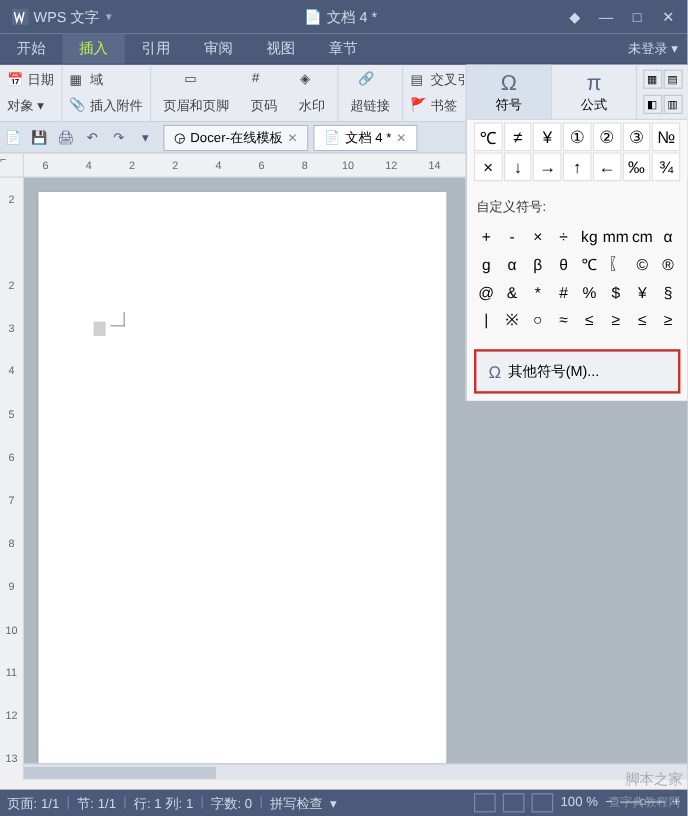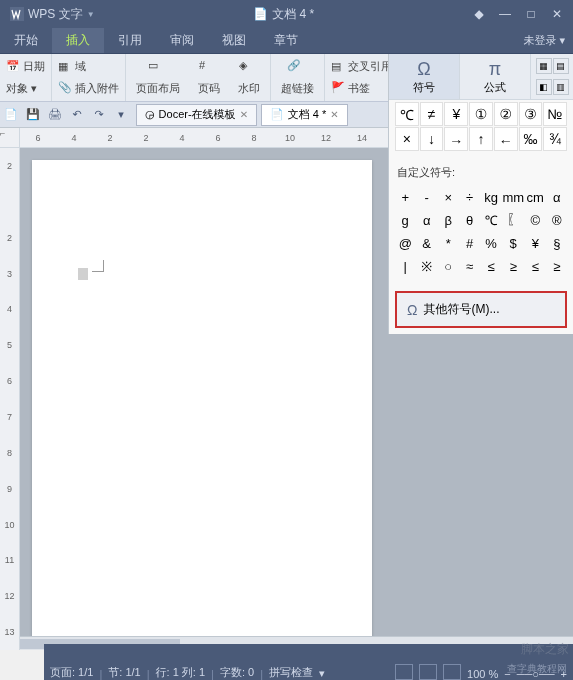--- a/index.html
+++ b/index.html
@@ -63,21 +63,21 @@
 .ruler-v { width: 20px; background: #eef0f4; border-right: 1px solid #d0d8e0; display: flex; flex-direction: column; font-size: 9px; color: #666; }
 .ruler-v span { height: 36px; display: flex; align-items: center; justify-content: center; }
 .page-viewport { flex: 1; overflow: hidden; position: relative; padding: 12px 0 0 12px; }
 .page { width: 340px; height: 480px; background: #fff; box-shadow: 0 1px 3px rgba(0,0,0,0.2); position: relative; }
 .page-mark { position: absolute; left: 60px; top: 100px; width: 12px; height: 12px; border-top: 1px solid #999; border-left: 1px solid #999; transform: rotate(180deg); }
 .page-icon { position: absolute; left: 46px; top: 108px; width: 10px; height: 12px; background: #d0d0d0; }
 .scrollbar-h { position: absolute; bottom: 0; left: 20px; right: 0; height: 14px; background: #e0e4ea; border-top: 1px solid #c0c8d0; }
 .scrollbar-h .thumb { position: absolute; left: 0; top: 2px; width: 160px; height: 10px; background: #c0c8d4; }
 
 
-.statusbar { position: absolute; bottom: 0; left: 0; right: 0; height: 36px; background: #4a5a78; color: #d0d8e8; font-size: 11px; display: flex; align-items: flex-end; padding: 0 6px; gap: 6px; margin-left: 44px; }
+.statusbar { position: absolute; bottom: 0; left: 0; right: 0; height: 22px; background: #4a5a78; color: #d0d8e8; font-size: 11px; display: flex; align-items: center; padding: 0 6px; gap: 6px; }
 .statusbar .sep { color: #7a8aa8; }
 .statusbar .spacer { flex: 1; }
 .statusbar .view-btn { width: 18px; height: 16px; border: 1px solid #7a8aa8; }
 .watermark { position: absolute; right: 4px; bottom: 22px; font-size: 12px; color: rgba(120,130,150,0.6); pointer-events: none; }
 .watermark2 { position: absolute; right: 6px; bottom: 4px; font-size: 10px; color: rgba(200,210,230,0.5); pointer-events: none; z-index: 20; text-align: center; }
 </style>
 </head>
 <body>
 
 <div class="titlebar">
@@ -126,21 +126,21 @@
         <span>域</span>
       </div>
     <div class="ribbon-btn">
         <span class="icon">📎</span>
         <span>插入附件</span>
       </div>
   </div>
   <div class="ribbon-group h">
     <div class="ribbon-btn-big">
         <span class="icon">▭</span>
-        <span>页面布局</span>
+        <span>页眉和页脚</span>
       </div>
     <div class="ribbon-btn-big">
         <span class="icon">#</span>
         <span>页码</span>
       </div>
     <div class="ribbon-btn-big">
         <span class="icon">◈</span>
         <span>水印</span>
       </div>
   </div>

